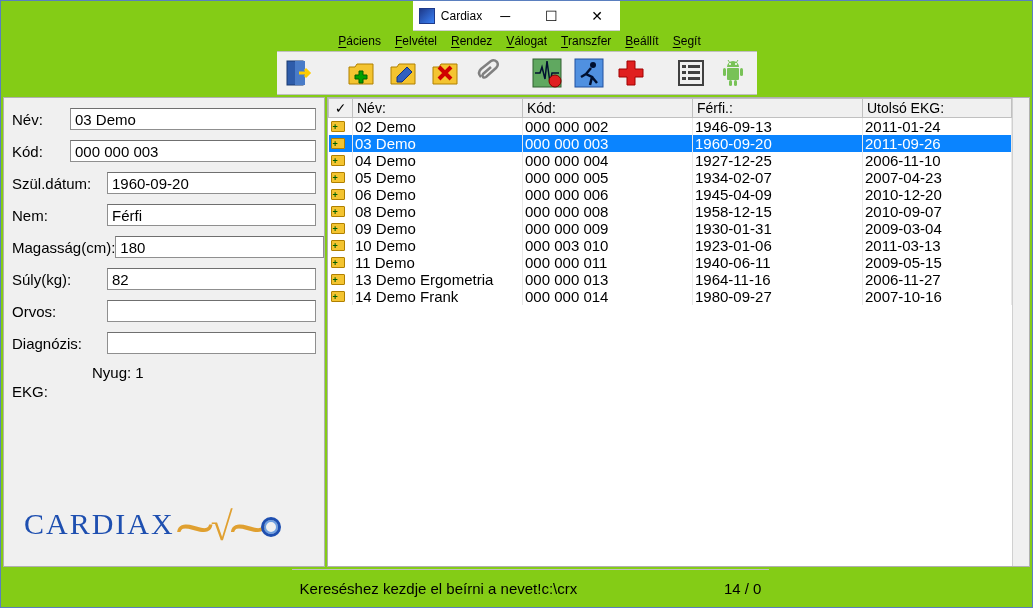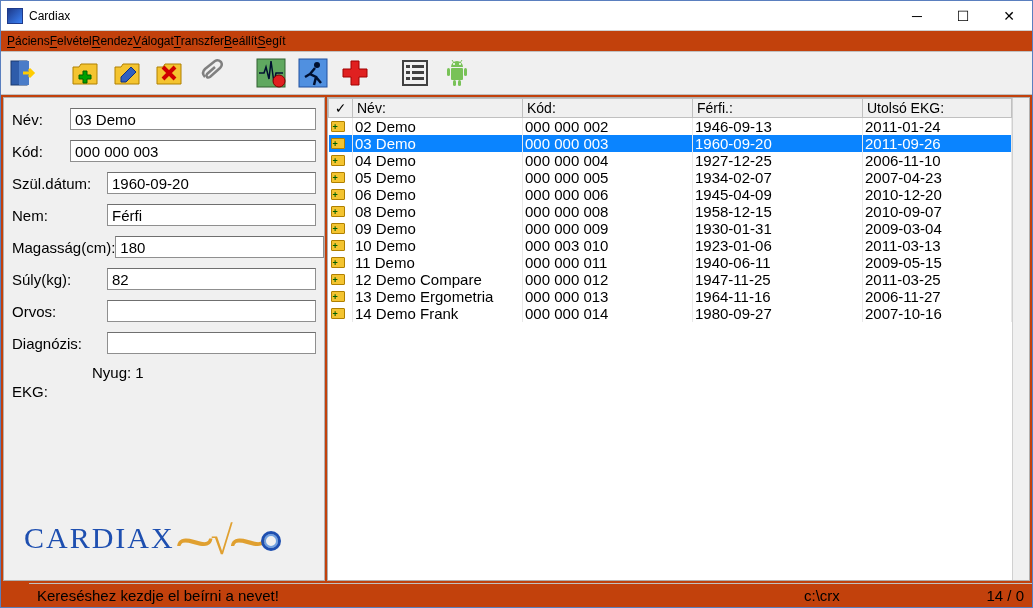--- a/index.html
+++ b/index.html
@@ -1,22 +1,22 @@
 <!DOCTYPE html>
 <html><head>
 <meta charset="utf-8">
 <style>
   * { box-sizing: border-box; }
   html, body { margin: 0; padding: 0; font-family: "Segoe UI", Tahoma, sans-serif; font-size: 13px; background: #fff; }
-  .window { width: 1033px; height: 608px; border: 1px solid #5a7fbf; display: flex; flex-direction: column; background: #c2410c; }
+  .window { width: 1033px; height: 608px; border: 1px solid #5a7fbf; display: flex; flex-direction: column; background: #84cc16; align-items: center; }
   .titlebar { height: 30px; background: #fff; display: flex; align-items: center; padding-left: 6px; border-bottom: 1px solid #d0d0d0; }
   .titlebar .app-icon { width: 16px; height: 16px; background: linear-gradient(135deg,#1e3a8a,#3b82f6); display:inline-block; margin-right:6px; border:1px solid #1e3a8a;}
   .titlebar .title { flex:1; font-size:12px; color:#000; }
   .win-btn { width:46px; height:30px; display:flex; align-items:center; justify-content:center; font-size:14px; color:#000; cursor:default; }
-  .menubar { height:20px; display:flex; align-items:center; gap:0; padding-left:6px; font-size:12px; }
+  .menubar { height:20px; display:flex; align-items:center; gap:14px; padding-left:6px; font-size:12px; }
   .menubar span { text-decoration: underline; text-decoration-color: rgba(0,0,0,0.5); text-underline-offset:2px; cursor:default;}
   .menubar .m { text-decoration:none; }
   .menubar .m::first-letter { text-decoration:underline; }
   .toolbar { height:44px; border-top:1px solid #c0c0c0; border-bottom:1px solid #c0c0c0; background:#f0f0f0; display:flex; align-items:center; gap:6px; padding:2px 6px;}
   .tb-sep { width:12px; }
   .tb-btn { width:36px; height:36px; display:flex; align-items:center; justify-content:center; cursor:default;}
   .tb-btn svg { width:32px; height:32px; }
   .content { flex:1; display:flex; overflow:hidden; }
   .left-panel { width:322px; border:1px solid #b0b0b0; margin:2px; padding:10px 8px; background:#f0f0f0; position:relative; }
   .field-row { display:flex; align-items:center; margin-bottom:10px; font-size:15px; }
@@ -32,21 +32,21 @@
   .table-wrap { flex:1; overflow:auto; }
   table { width:100%; border-collapse:collapse; table-layout:fixed; }
   thead th { background:#f0f0f0; border:1px solid #c0c0c0; font-weight:normal; text-align:left; padding:1px 4px; font-size:14px; position:sticky; top:0; }
   thead th:first-child{width:24px; text-align:center;}
   tbody td { border-right:1px solid #e8e8e8; padding:0 2px; font-size:15px; line-height:17px; white-space:nowrap; overflow:hidden; }
   tbody tr.sel td { background:#0a84ff; color:#fff; }
   .folder-cell { display:flex; align-items:center; gap:2px;}
   .folder-icon { width:14px; height:11px; display:inline-block; position:relative; }
   .folder-icon::before{content:"";position:absolute;inset:0;background:#f4c430;border:1px solid #b08000;border-radius:1px;}
   .folder-icon::after{content:"+";position:absolute;left:2px;top:-2px;font-size:9px;font-weight:bold;color:#006000;}
-  .statusbar { height:24px; border-top:1px solid #c0c0c0; display:flex; align-items:center; font-size:15px; padding:1px 8px;margin-left:28px; }
+  .statusbar { height:38px; border-top:1px solid #c0c0c0; display:flex; align-items:center; font-size:15px; padding:1px 8px;margin-left:28px; }
   .statusbar .main{flex:1;}
   .statusbar .path{width:140px;}
   .statusbar .count{width:80px; text-align:right;}
   .scrollbar-stub { width:17px; background:#f0f0f0; border-left:1px solid #d0d0d0;}
   .right-inner{display:flex; flex:1; overflow:hidden;}
 </style>
 </head>
 <body>
 
 <div class="window">
@@ -308,31 +308,20 @@
                   <td>000 000 011</td>
                   <td>1940-06-11</td>
                   <td>2009-05-15</td>
                 </tr>
                 <tr>
                   <td>
                     <div class="folder-cell">
                       <span class="folder-icon"></span>
                     </div>
                   </td>
-                  <td>12 Demo Compare</td>
-                  <td>000 000 012</td>
-                  <td>1947-11-25</td>
-                  <td>2011-03-25</td>
-                </tr>
-                <tr>
-                  <td>
-                    <div class="folder-cell">
-                      <span class="folder-icon"></span>
-                    </div>
-                  </td>
                   <td>13 Demo Ergometria</td>
                   <td>000 000 013</td>
                   <td>1964-11-16</td>
                   <td>2006-11-27</td>
                 </tr>
                 <tr>
                   <td>
                     <div class="folder-cell">
                       <span class="folder-icon"></span>
                     </div>

